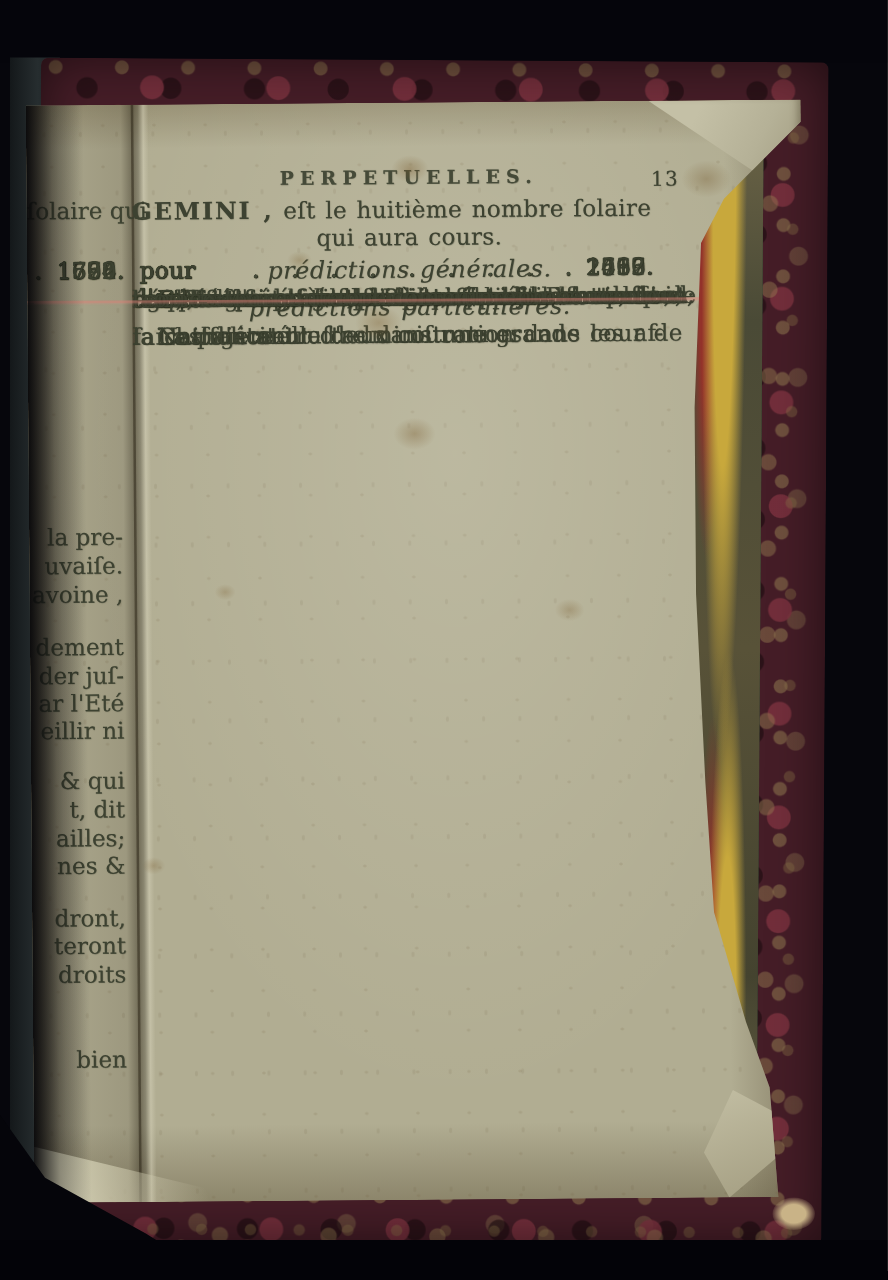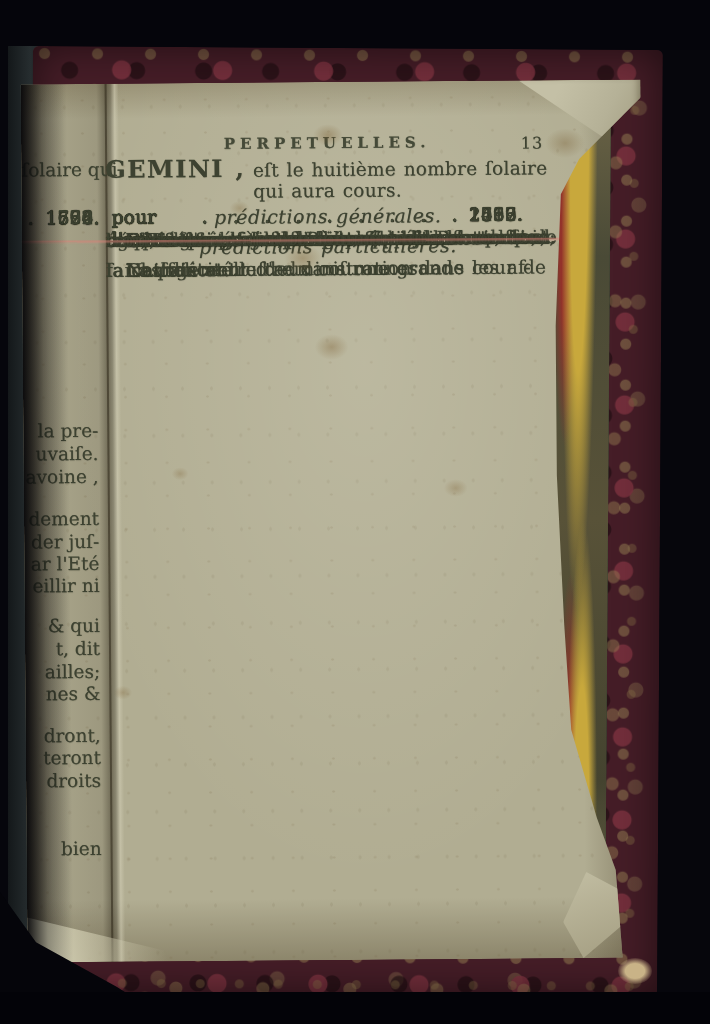--- a/index.html
+++ b/index.html
@@ -80,21 +80,21 @@
   .s8{left:524px;top:48px;width:40px;height:30px;background:radial-gradient(ellipse,rgba(116,88,44,.34),transparent 70%);}
   
   .textcol{left:84px;top:49px;width:444px;font-size:18.5px;line-height:22.4px;
            letter-spacing:.25px;word-spacing:1.5px;position:absolute;
            text-shadow:.3px .3px .7px rgba(46,50,34,.55);}
   .textcol > div{position:static;}
   .pghead{position:relative;height:26px;text-align:center;}
   .pgtitle{position:static;font-size:15px;font-weight:700;letter-spacing:5px;color:#454a38;}
   .pgnum{position:absolute;right:6px;top:3px;font-size:16px;letter-spacing:1px;}
   .introl{height:23px;white-space:nowrap;}
-  .gword{position:static;font-size:24px;font-weight:700;letter-spacing:1.5px;margin-top:28px;}
+  .gword{position:static;font-size:19px;font-weight:700;letter-spacing:1.5px;margin-top:28px;}
   .intro2{height:25px;text-align:center;}
   .ytable{position:relative;margin-left:-78px;width:488px;}
   .yrow{display:grid;grid-template-columns:12px 60px 10px 80px 1fr 70px;height:22.4px;line-height:22.4px;}
   .yrow span{position:static;}
   .lead{text-align:left;}
   .ly{text-align:right;}
   .lbl{padding-left:2px;}
   .dots{overflow:hidden;white-space:nowrap;word-spacing:19px;padding-left:12px;color:#474c3a;}
   .ry{text-align:center;padding-left:6px;}
   .shead{height:23px;line-height:23px;text-align:center;font-style:italic;font-size:19px;letter-spacing:.5px;}

